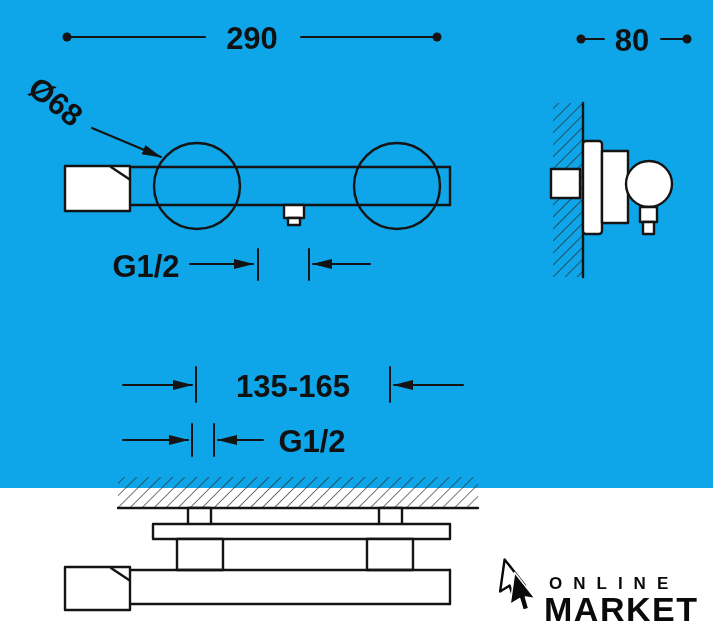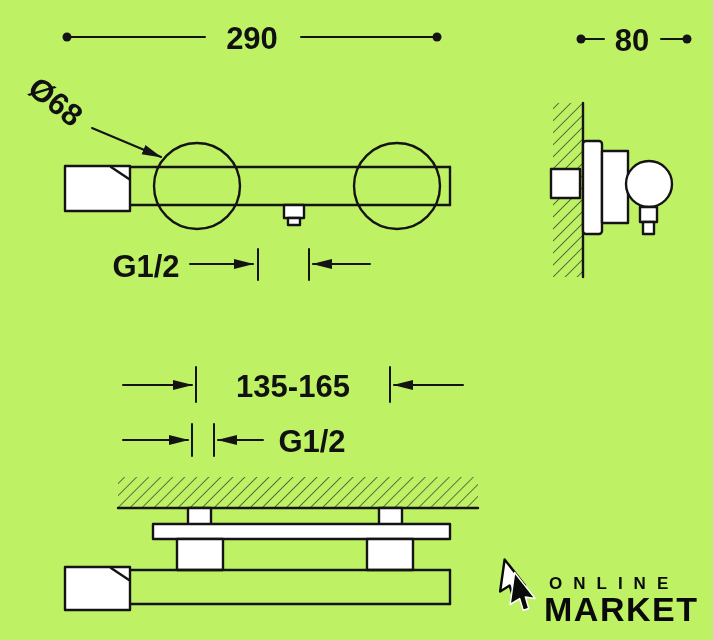--- a/index.html
+++ b/index.html
@@ -7,22 +7,22 @@
     padding: 0;
     background: #ffffff;
     width: 713px;
     height: 640px;
     overflow: hidden;
     font-family: "Liberation Sans", sans-serif;
   }
   .page {
     position: relative;
     width: 713px;
-    height: 640px;
-    background: #bef264;
+    height: 488px;
+    background: #0ea5e9;
   }
   svg { display: block; }
 
   
   .ln {
     stroke: #141414;
     stroke-width: 2.4;
     fill: none;
     stroke-linecap: round;
     stroke-linejoin: round;

